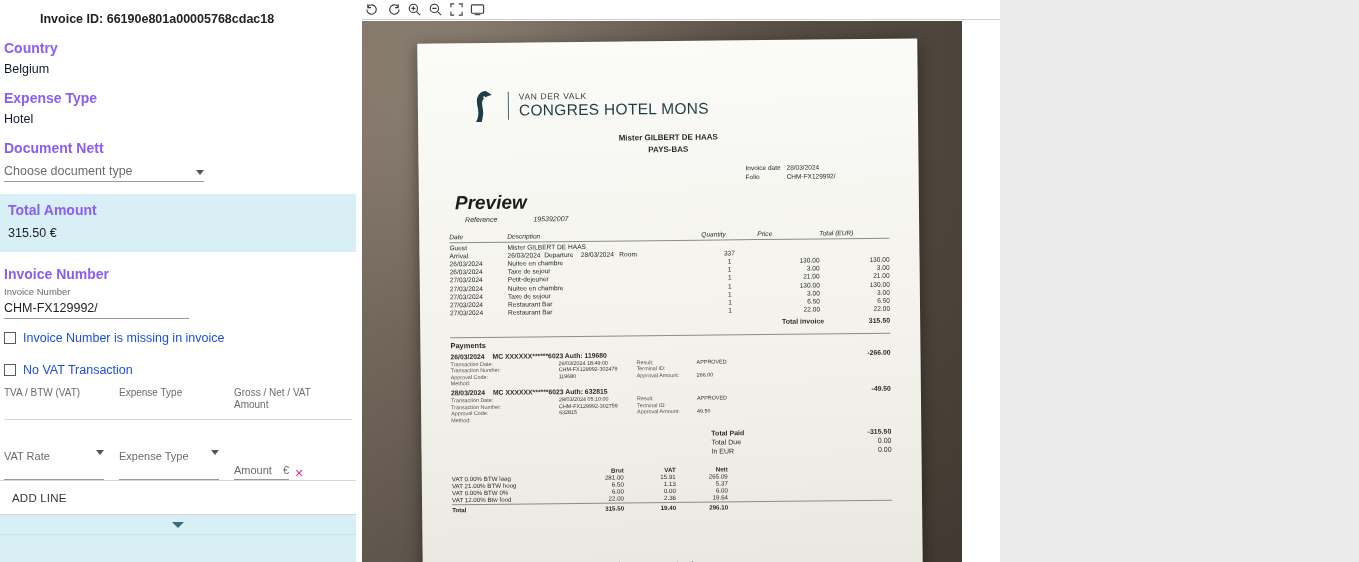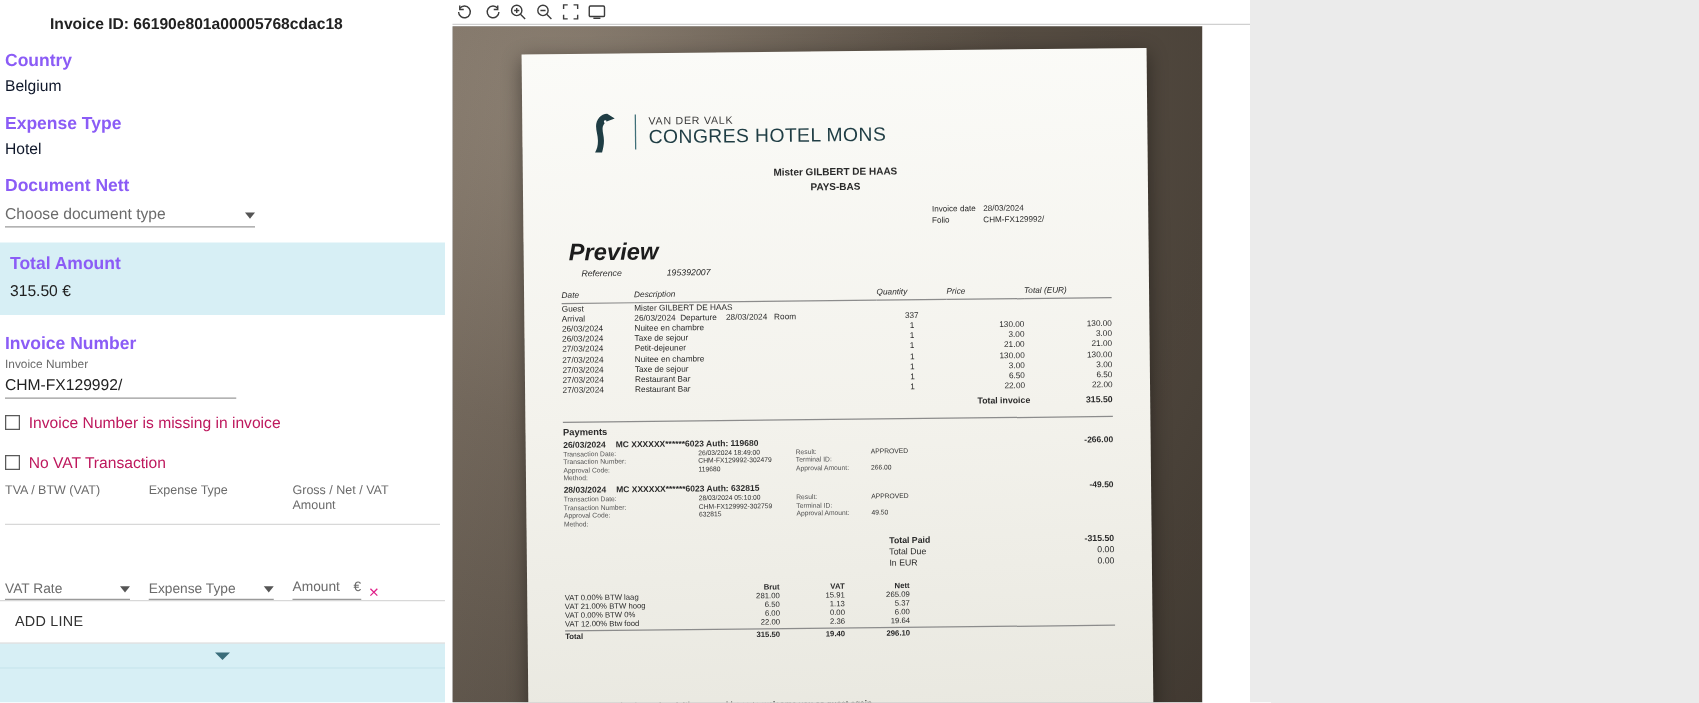--- a/index.html
+++ b/index.html
@@ -62,42 +62,42 @@
   }
 
   .checkbox-row {
     display: flex; align-items: center; gap: 7px;
     padding: 12px 4px 6px 4px;
   }
   .cbox {
     width: 12px; height: 12px; border: 1px solid #5a5a5a; background: #fff;
     flex: 0 0 auto;
   }
-  .checkbox-row .cb-label { font-size: 12.5px; color: #be185d; }
+  .checkbox-row .cb-label { font-size: 12.5px; color: #1d4ed8; }
 
   .details-head { padding-top: 12px; }
 
   .vat-table { padding: 4px 4px 0 4px; }
   .vat-head {
     display: flex; font-size: 10px; color: #6b6b6b;
     border-bottom: 1px solid #d8d8d8; padding-bottom: 8px;
   }
   .vat-head .c1 { width: 115px; }
   .vat-head .c2 { width: 115px; }
   .vat-head .c3 { width: 110px; }
   .vat-head .c3 span { display: block; line-height: 12px; }
 
   .vat-row {
     display: flex; align-items: flex-end; padding: 22px 0 0 0; height: 60px;
   }
   .vat-cell { margin-right: 15px; }
   .sel-sm {
     width: 100px; border-bottom: 1px solid #9a9a9a;
-    display: flex; align-items: flex-end; justify-content: space-between;
-    padding-bottom: 2px;
+    display: flex; align-items: flex-start; justify-content: space-between;
+    padding-bottom: 17px;
   }
   .sel-sm .t { font-size: 11px; color: #6b6b6b; }
   .amt-cell {
     width: 55px; border-bottom: 1px solid #9a9a9a;
     display: flex; align-items: flex-end; justify-content: space-between;
     padding-bottom: 3px;
   }
   .amt-cell .t { font-size: 11px; color: #6b6b6b; }
   .amt-cell .eur { font-size: 11px; color: #6b6b6b; }
   .del-x {
@@ -133,21 +133,21 @@
     height: 20px; background: #fff; border-bottom: 1px solid #d0d0d0;
     display: flex; align-items: center; gap: 4px; padding-left: 2px;
   }
   .tb-btn {
     width: 17px; height: 17px; display: flex; align-items: center;
     justify-content: center; color: #3c3c3c;
   }
   .tb-btn svg { display: block; }
   .doc-area {
     position: absolute; left: 0; top: 21px; width: 600px; height: 541px;
-    background: #a3a3a3; overflow: hidden;
+    background: #b91c1c; overflow: hidden;
   }
   .photo-bg {
     position: absolute; inset: 0;
     background:
       radial-gradient(circle at 18% 12%, #8a7d6e 0%, #6e6255 38%, #4f463c 100%);
   }
   .photo-bg::after {
     content: ""; position: absolute; left: 0; top: 0; width: 100%; height: 100%;
     background:
       linear-gradient(105deg, rgba(255,255,255,.07) 0%, rgba(0,0,0,.18) 60%);

